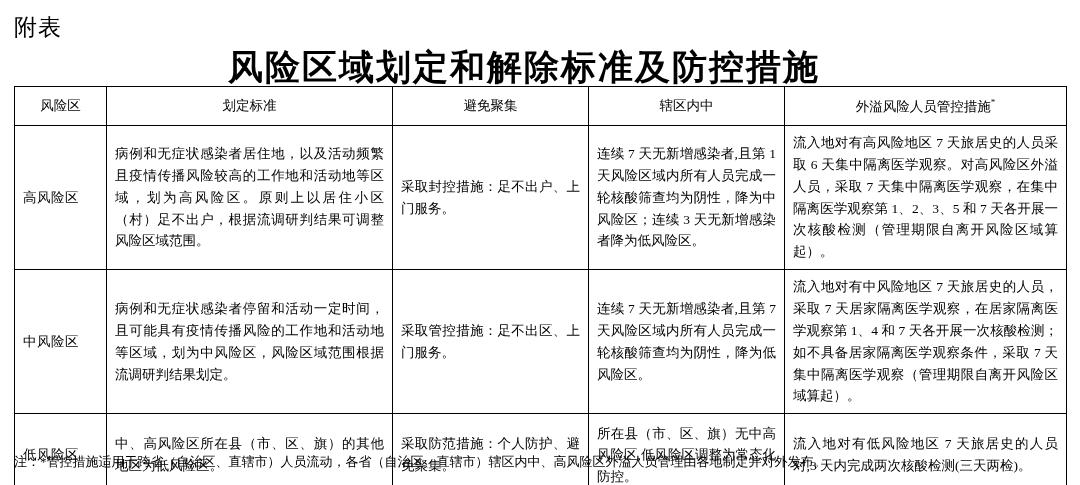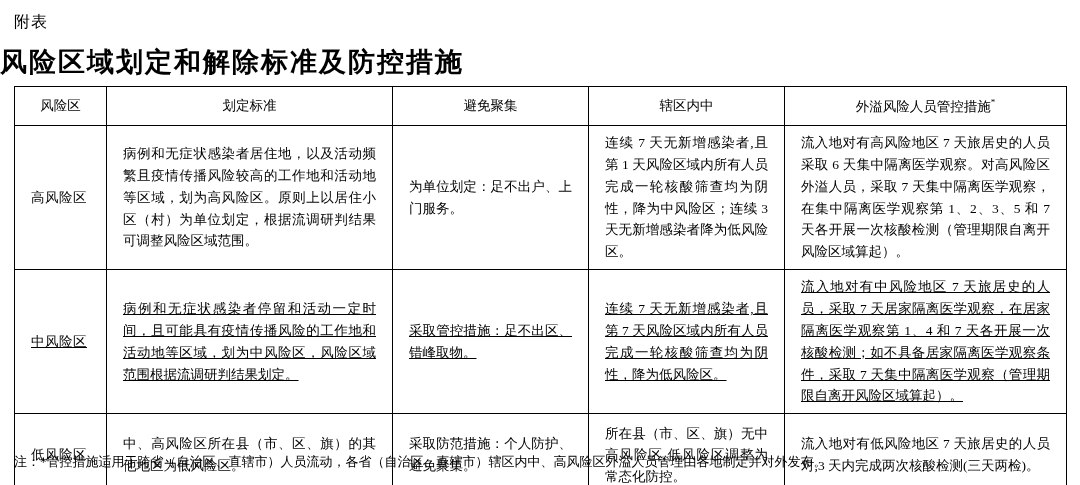--- a/index.html
+++ b/index.html
@@ -18,47 +18,47 @@
   .page {
     width: 1080px;
     height: 485px;
     position: relative;
     box-sizing: border-box;
   }
   .label-top {
     position: absolute;
     left: 14px;
     top: 12px;
-    font-size: 16px;
+    font-size: 23px;
     letter-spacing: 1px;
     font-family: "Liberation Serif", "DejaVu Serif", serif;
   }
   .doc-title {
     position: absolute;
     top: 44px;
     left: 0;
     width: 1048px;
-    text-align: left;
-    font-size: 27px;
+    text-align: center;
+    font-size: 35px;
     font-weight: bold;
     letter-spacing: 2px;
     font-family: "Liberation Serif", "DejaVu Serif", serif;
   }
   table.main-table {
     position: absolute;
     top: 86px;
     left: 14px;
     width: 1052px;
     border-collapse: collapse;
     table-layout: fixed;
   }
   table.main-table td, table.main-table th {
     border: 1px solid #000000;
     vertical-align: middle;
-    padding: 6px 16px;
+    padding: 6px 8px;
     font-size: 13.5px;
     line-height: 1.62;
     font-family: "Liberation Serif", "DejaVu Serif", serif;
     font-weight: normal;
   }
   thead th {
     text-align: center;
     height: 26px;
     padding: 4px 6px;
     font-size: 13.5px;
@@ -89,21 +89,21 @@
   .note {
     position: absolute;
     left: 14px;
     top: 452px;
     width: 1052px;
     font-size: 13px;
     line-height: 1.5;
     font-family: "Liberation Serif", "DejaVu Serif", serif;
   }
   .row-1 td { height: 112px; }
-  .row-2 td { height: 108px; text-decoration: underline; }
+  .row-2 td { height: 108px; }
   .row-3 td { height: 70px; }
 </style>
 </head>
 <body>
 
 <div class="page">
 
   <div class="label-top">附表</div>
 
   <div class="doc-title">风险区域划定和解除标准及防控措施</div>
@@ -121,29 +121,29 @@
         <th>风险区</th>
         <th>划定标准</th>
         <th>避免聚集</th>
         <th>辖区内中</th>
         <th><span>外溢风险人员管控措施</span><span class="sup">*</span></th>
       </tr>
     </thead>
     <tbody>
       <tr class="row-1">
         <td class="zone-name">高风险区</td>
-        <td class="body-cell">病例和无症状感染者居住地，以及活动频繁且疫情传播风险较高的工作地和活动地等区域，划为高风险区。原则上以居住小区（村）为单位划定，根据流调研判结果可调整风险区域范围。</td>
-        <td class="center-cell">为单位划定：足不出户、上门服务。</td>
+        <td class="body-cell">病例和无症状感染者居住地，以及活动频繁且疫情传播风险较高的工作地和活动地等区域，划为高风险区。原则上以居住小区（村）足不出户，根据流调研判结果可调整风险区域范围。</td>
+        <td class="center-cell">采取封控措施：足不出户、上门服务。</td>
         <td class="body-cell">连续 7 天无新增感染者,且第 1 天风险区域内所有人员完成一轮核酸筛查均为阴性，降为中风险区；连续 3 天无新增感染者降为低风险区。</td>
         <td class="body-cell">流入地对有高风险地区 7 天旅居史的人员采取 6 天集中隔离医学观察。对高风险区外溢人员，采取 7 天集中隔离医学观察，在集中隔离医学观察第 1、2、3、5 和 7 天各开展一次核酸检测（管理期限自离开风险区域算起）。</td>
       </tr>
       <tr class="row-2">
         <td class="zone-name">中风险区</td>
         <td class="body-cell">病例和无症状感染者停留和活动一定时间，且可能具有疫情传播风险的工作地和活动地等区域，划为中风险区，风险区域范围根据流调研判结果划定。</td>
-        <td class="center-cell">采取管控措施：足不出区、错峰取物。</td>
+        <td class="center-cell">采取管控措施：足不出区、上门服务。</td>
         <td class="body-cell">连续 7 天无新增感染者,且第 7 天风险区域内所有人员完成一轮核酸筛查均为阴性，降为低风险区。</td>
         <td class="body-cell">流入地对有中风险地区 7 天旅居史的人员，采取 7 天居家隔离医学观察，在居家隔离医学观察第 1、4 和 7 天各开展一次核酸检测；如不具备居家隔离医学观察条件，采取 7 天集中隔离医学观察（管理期限自离开风险区域算起）。</td>
       </tr>
       <tr class="row-3">
         <td class="zone-name">低风险区</td>
         <td class="body-cell">中、高风险区所在县（市、区、旗）的其他地区为低风险区。</td>
         <td class="center-cell">采取防范措施：个人防护、避免聚集。</td>
         <td class="body-cell">所在县（市、区、旗）无中高风险区,低风险区调整为常态化防控。</td>
         <td class="body-cell">流入地对有低风险地区 7 天旅居史的人员对,3 天内完成两次核酸检测(三天两检)。</td>
       </tr>

